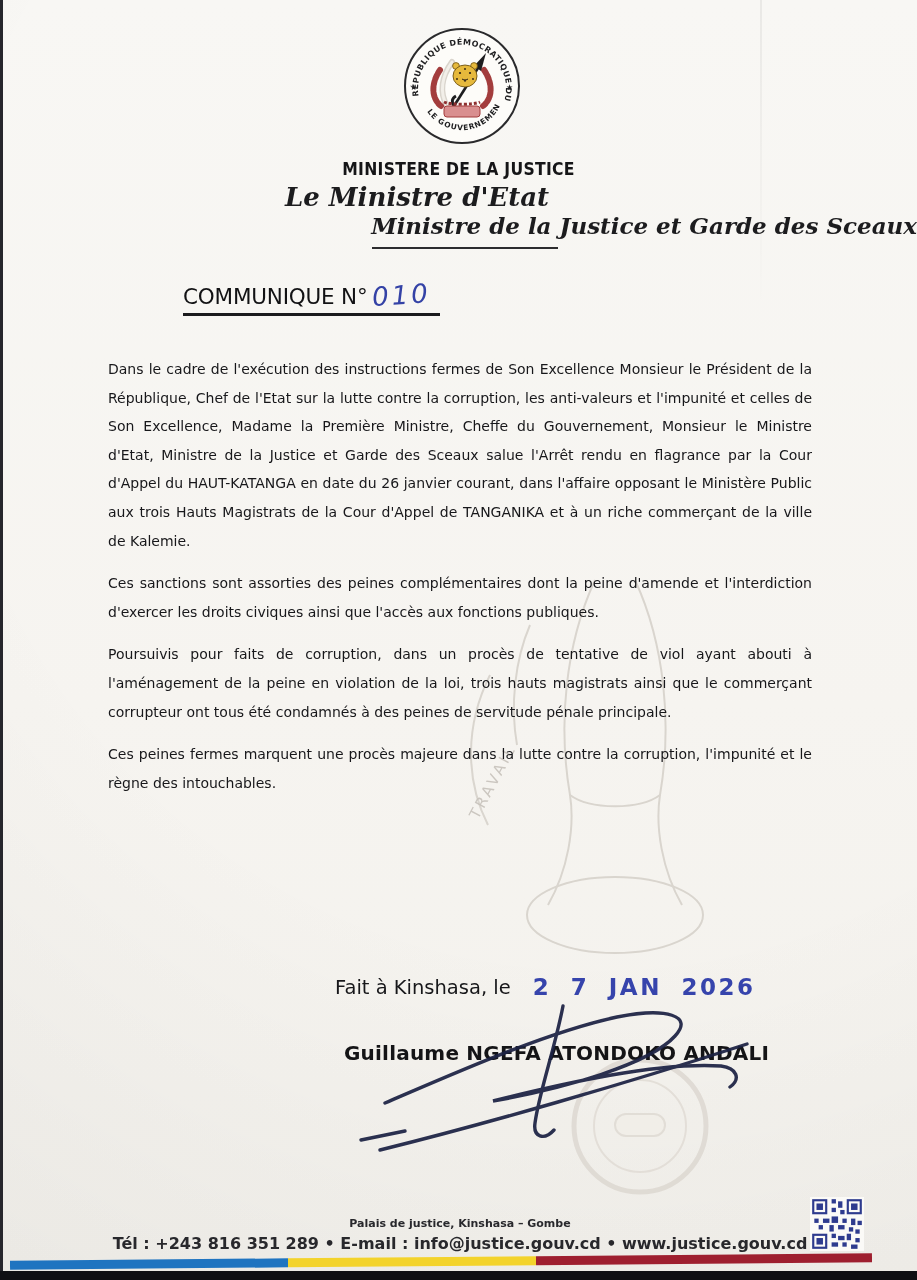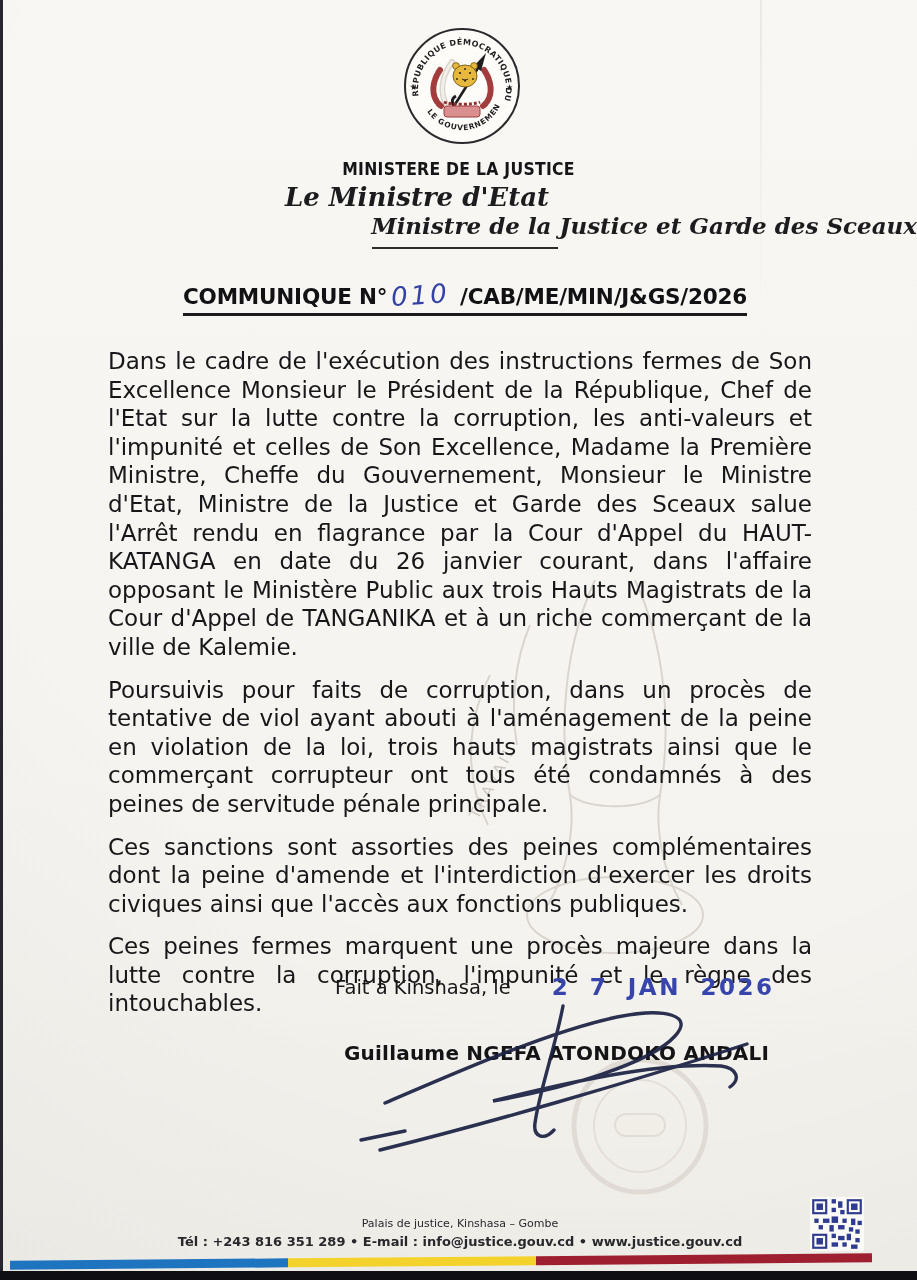--- a/index.html
+++ b/index.html
@@ -17,38 +17,38 @@
     font-size:17px;font-weight:800;letter-spacing:.3px;transform:scaleX(.92);color:#151517;}
   .script1{position:absolute;top:182px;left:0;width:834px;text-align:center;
     font-family:"DejaVu Serif","Liberation Serif",serif;font-style:italic;font-weight:600;
     font-size:26px;color:#1c1c1e;}
   .script2{position:absolute;top:212px;left:0;width:917px;text-align:right;
     font-family:"DejaVu Serif","Liberation Serif",serif;font-style:italic;font-weight:600;
     font-size:23px;color:#1c1c1e;}
   .hrule{position:absolute;top:247px;left:372px;width:186px;height:2px;background:#2c2c2e;}
   .title{position:absolute;top:280px;left:183px;display:inline-flex;align-items:baseline;
     border-bottom:3px solid #1b1b1d;padding-bottom:3px;}
-  .title .pre,.title .suf{font-size:21.5px;font-weight:700;letter-spacing:-.2px;color:#121214;}
+  .title .pre,.title .suf{font-size:21.5px;font-weight:400;letter-spacing:-.2px;color:#121214;}
   .title .num{font-size:26px;color:#3442a6;font-style:italic;letter-spacing:3px;
     margin:0 10px 0 4px;transform:rotate(-4deg);font-weight:500;}
   .bodytext{position:absolute;top:347px;left:108px;width:704px;}
-  .bodytext p{margin:0 0 14px;font-size:23px;line-height:28.6px;text-align:justify;color:#17171a;}
+  .bodytext p{margin:8px 0 14px;font-size:14px;line-height:28.6px;text-align:justify;color:#17171a;}
   .bodytext p.tight{margin-bottom:6px;}
   .dateline{position:absolute;top:974px;left:335px;display:flex;align-items:center;}
   .dateline .lbl{font-size:19.5px;color:#17171a;}
-  .dateline .stamp{margin-left:41px;font-size:23px;font-weight:700;color:#3644ac;
+  .dateline .stamp{margin-left:22px;font-size:23px;font-weight:700;color:#3644ac;
     letter-spacing:2.5px;word-spacing:9px;}
   .signame{position:absolute;top:1041px;left:344px;font-size:20px;font-weight:700;
     letter-spacing:.2px;color:#141416;}
   .sigsvg{position:absolute;left:325px;top:988px;}
   .emboss{position:absolute;left:545px;top:1052px;opacity:.8;}
   .wmark{position:absolute;left:420px;top:565px;pointer-events:none;}
   .footer{position:absolute;top:1217px;left:30px;width:860px;text-align:center;color:#28282c;}
-  .footer .l1{font-size:11px;font-weight:400;}
-  .footer .l2{font-size:13px;font-weight:600;margin-top:4px;}
+  .footer .l1{font-size:11px;font-weight:700;}
+  .footer .l2{font-size:16px;font-weight:600;margin-top:4px;}
   .stripe{position:absolute;top:1257px;left:10px;width:862px;height:9px;display:flex;
     transform:rotate(-.5deg);}
   .stripe .b{width:278px;background:#1f74c0;}
   .stripe .y{width:248px;background:#f3d32b;}
   .stripe .r{width:336px;background:#9e1f2f;}
   .qr{position:absolute;left:810px;top:1197px;}
 </style>
 </head>
 <body>
 
@@ -99,39 +99,38 @@
   </svg>
 
   <div class="ministry">MINISTERE DE LA JUSTICE</div>
   <div class="script1">Le Ministre d'Etat</div>
   <div class="script2">Ministre de la Justice et Garde des Sceaux</div>
   <div class="hrule"></div>
 
   <div class="title">
     <span class="pre">COMMUNIQUE N°</span>
     <span class="num">010</span>
-    <span class="suf">/CAB/ME/MIN/J&amp;GS/2026</span>
   </div>
 
   <svg class="wmark" width="380" height="400" viewBox="0 0 380 400">
     <g fill="none" stroke="#d5d0c9" stroke-width="2" opacity="0.85">
       <path d="M175,15 C145,80 138,160 150,230 C155,262 148,305 128,340"></path>
       <path d="M215,15 C245,80 252,160 240,230 C235,262 242,305 262,340"></path>
       <path d="M150,230 C170,245 220,245 240,230"></path>
       <ellipse cx="195" cy="350" rx="88" ry="38"></ellipse>
       <path d="M70,110 C45,160 45,215 68,260"></path>
       <path d="M110,60 C95,95 90,140 97,180"></path>
     </g>
     <text transform="translate(58,255) rotate(-62)" font-size="15" letter-spacing="3" fill="#c7c2bb" opacity="0.9">TRAVAIL</text>
   </svg>
 
   <div class="bodytext">
     <p>Dans le cadre de l'exécution des instructions fermes de Son Excellence Monsieur le Président de la République, Chef de l'Etat sur la lutte contre la corruption, les anti-valeurs et l'impunité et celles de Son Excellence, Madame la Première Ministre, Cheffe du Gouvernement, Monsieur le Ministre d'Etat, Ministre de la Justice et Garde des Sceaux salue l'Arrêt rendu en flagrance par la Cour d'Appel du HAUT-KATANGA en date du 26 janvier courant, dans l'affaire opposant le Ministère Public aux trois Hauts Magistrats de la Cour d'Appel de TANGANIKA et à un riche commerçant de la ville de Kalemie.</p>
+    <p>Ces sanctions sont assorties des peines complémentaires dont la peine d'amende et l'interdiction d'exercer les droits civiques ainsi que l'accès aux fonctions publiques.</p>
     <p>Poursuivis pour faits de corruption, dans un procès de tentative de viol ayant abouti à l'aménagement de la peine en violation de la loi, trois hauts magistrats ainsi que le commerçant corrupteur ont tous été condamnés à des peines de servitude pénale principale.</p>
-    <p>Ces sanctions sont assorties des peines complémentaires dont la peine d'amende et l'interdiction d'exercer les droits civiques ainsi que l'accès aux fonctions publiques.</p>
     <p class="tight">Ces peines fermes marquent une procès majeure dans la lutte contre la corruption, l'impunité et le règne des intouchables.</p>
   </div>
 
   <div class="dateline">
     <span class="lbl">Fait à Kinshasa, le</span>
     <span class="stamp">2 7 JAN 2026</span>
   </div>
 
   <svg class="emboss" width="190" height="150" viewBox="0 0 190 150">
     <circle cx="95" cy="74" r="66" fill="none" stroke="#dcd7d0" stroke-width="5"></circle>

